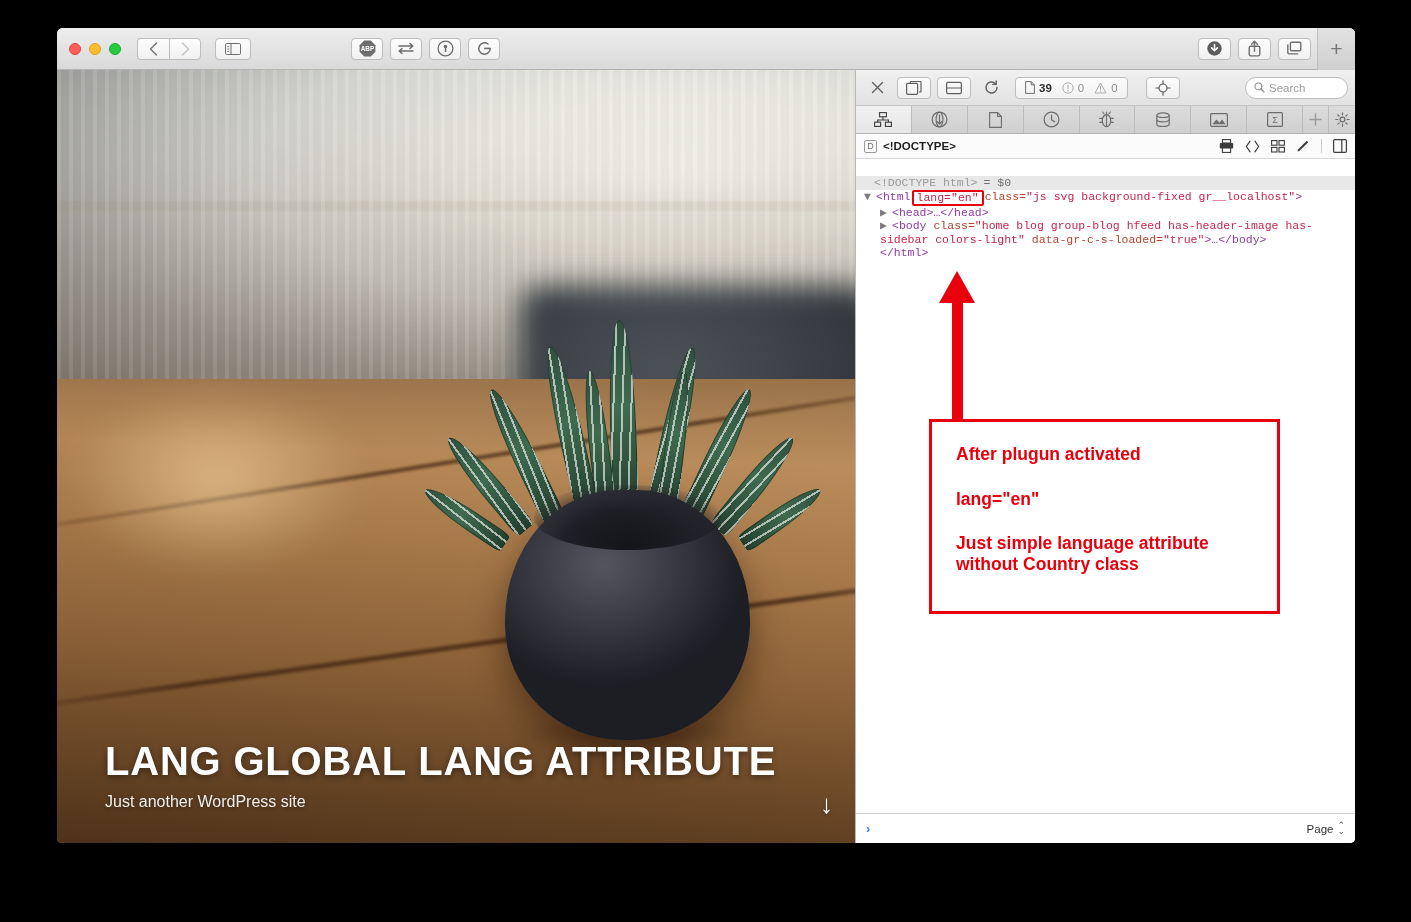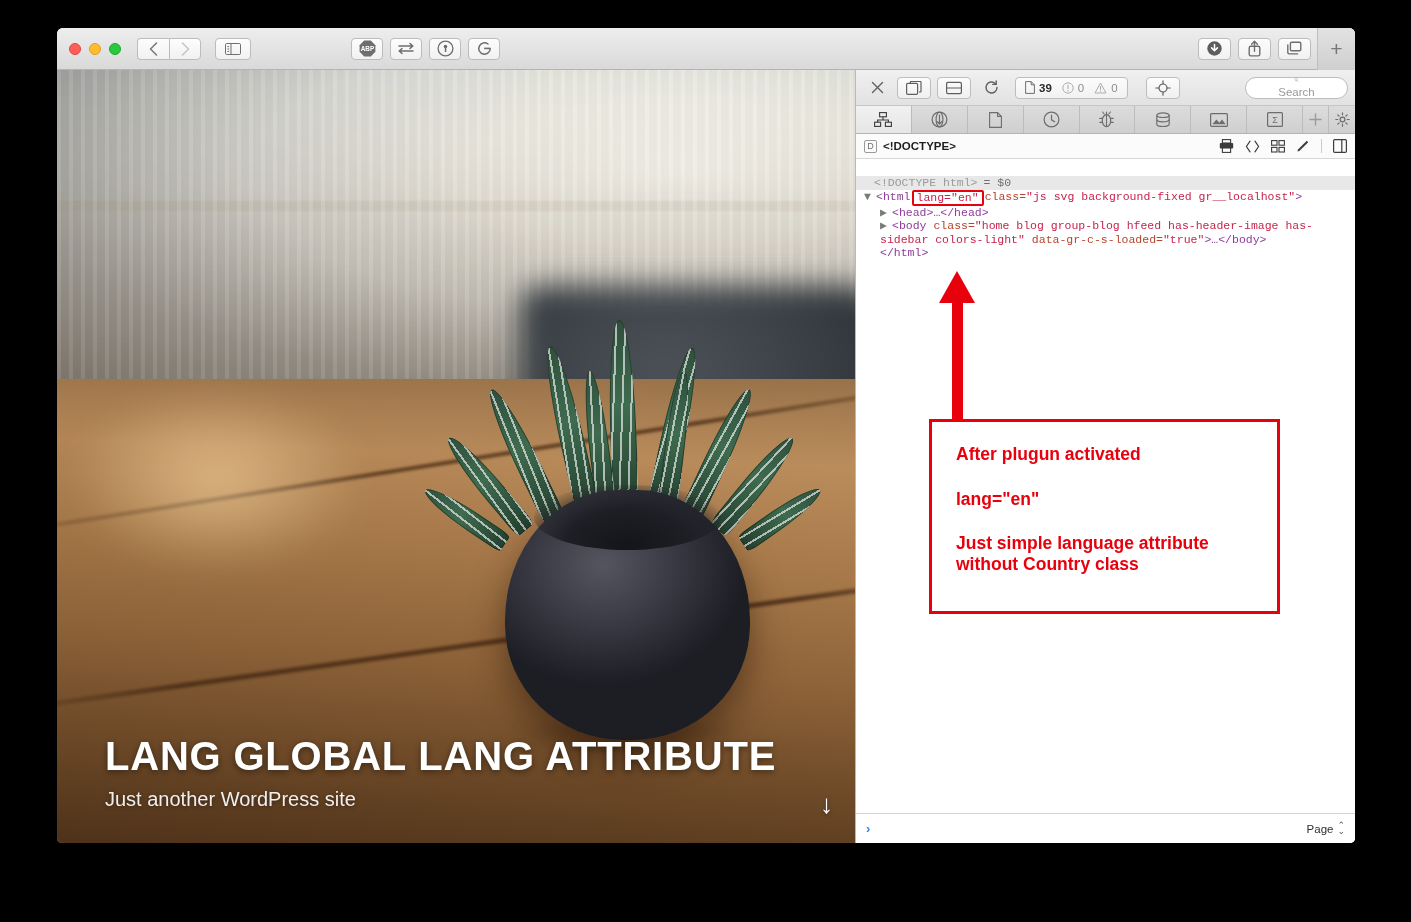--- a/index.html
+++ b/index.html
@@ -182,21 +182,21 @@
     color: #fff;
     font-size: 40px;
     font-weight: 700;
     letter-spacing: .8px;
     text-shadow: 0 2px 6px rgba(0,0,0,.45);
     font-family: "Liberation Sans", sans-serif;
   }
   .hero-tagline {
     margin-top: 9px;
     color: rgba(255,255,255,.92);
-    font-size: 20px;
+    font-size: 16px;
     text-shadow: 0 1px 4px rgba(0,0,0,.45);
   }
   .scroll-arrow {
     position: absolute; right: 22px; bottom: 26px;
     color: #fff; font-size: 26px; line-height: 1;
     text-shadow: 0 1px 4px rgba(0,0,0,.4);
   }
 
   
   .inspector {
@@ -237,21 +237,20 @@
   .counter.res { color: #2b2b2b; font-weight: bold; }
   .search-field {
     width: 103px; height: 22px;
     background: #fff;
     border: 1px solid #bdbdbd;
     border-radius: 11px;
     display: flex; align-items: center;
     gap: 4px; padding: 0 8px;
     font-size: 11.5px; color: #9a9a9a;
     margin-left: auto;
-    flex-direction: column;
   }
 
   .insp-tabs {
     height: 28px;
     background: linear-gradient(#dcdcdc,#cfcfcf);
     border-bottom: 1px solid #b4b4b4;
     display: flex; align-items: stretch;
   }
   .insp-tab {
     flex: 1;

